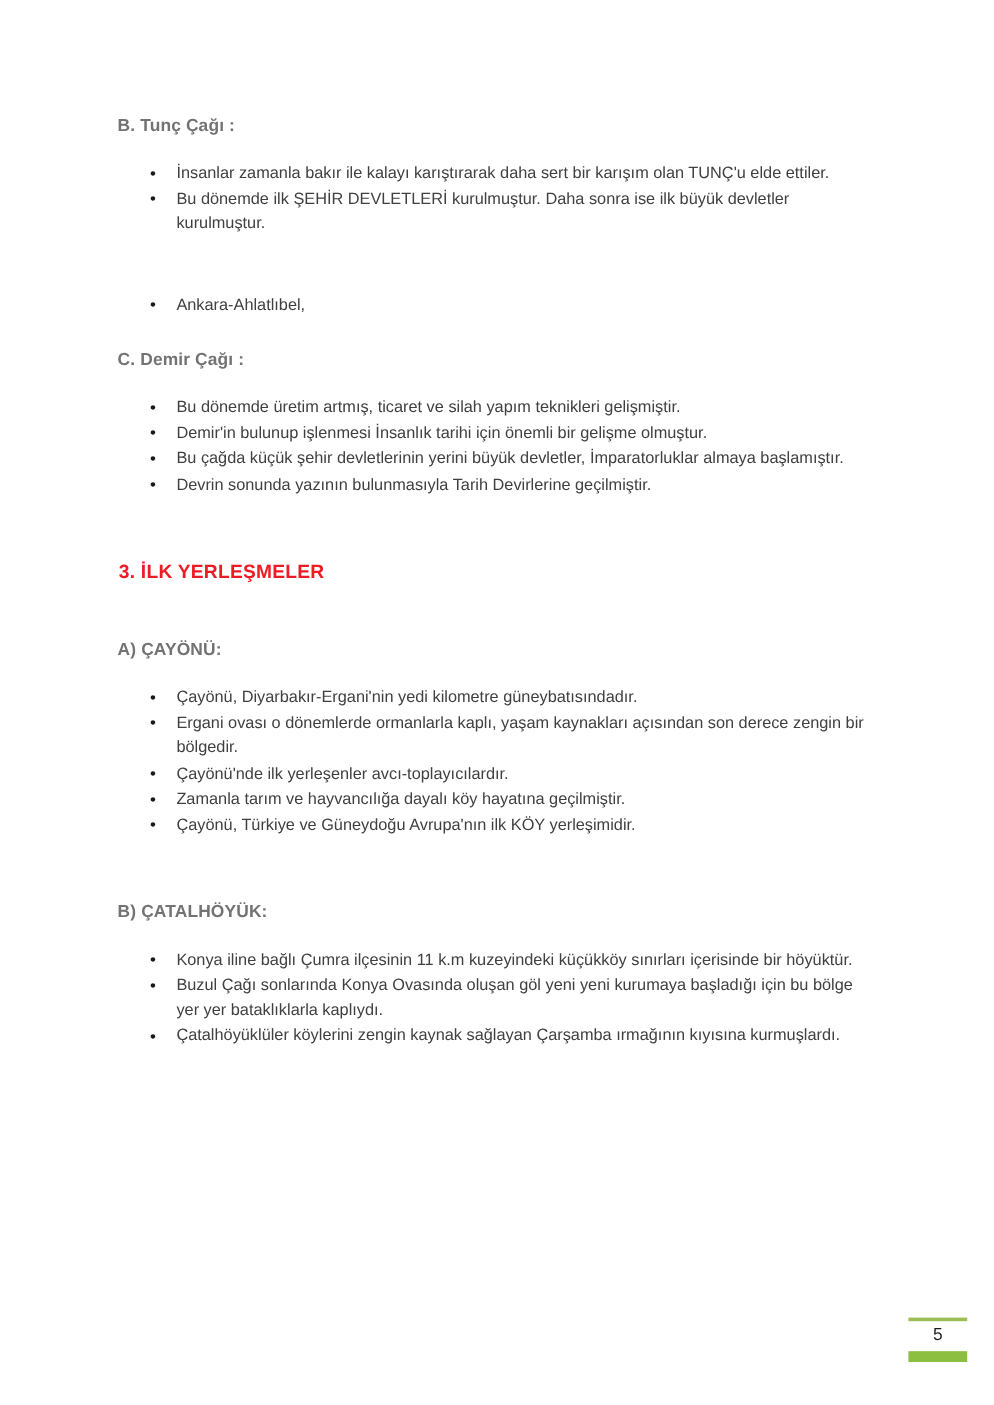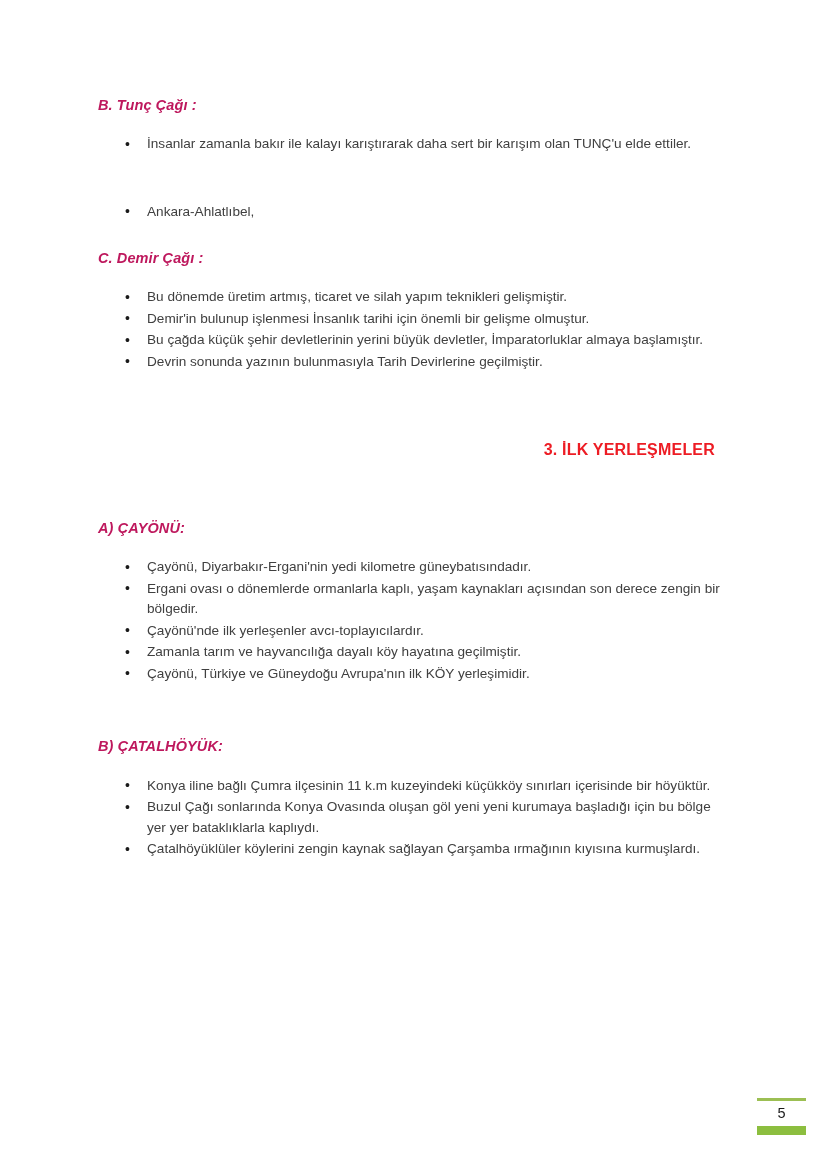--- a/index.html
+++ b/index.html
@@ -30,42 +30,40 @@
     position: absolute;
     left: 98px;
     top: 96px;
     width: 632px;
   }
 
   
   .sec-head {
     font-size: 14.5px;
     font-weight: bold;
-    color: #be185d;
+    color: #737373;
     letter-spacing: 0.1px;
     line-height: 1.25;
     margin: 0;
-    font-style: italic;
   }
   .sub-head {
     font-size: 13.2px;
     font-weight: bold;
     color: #161616;
     letter-spacing: 0.05px;
     line-height: 1.25;
     margin: 0;
   }
   .red-head {
     font-size: 16px;
     font-weight: bold;
     color: #ED1C24;
     letter-spacing: 0.2px;
     line-height: 1.25;
-    margin: 15px;
-    text-align: right;
+    margin: 1px;
   }
 
   
   ul.bullets {
     list-style: none;
     margin: 0;
     padding: 0;
   }
   ul.bullets > li {
     position: relative;
@@ -121,20 +119,21 @@
 <body>
 
 <div class="page">
 
   <div class="content">
 
     <h2 class="sec-head">B. Tunç Çağı :</h2>
     <div class="gap-after-head"></div>
     <ul class="bullets">
       <li>İnsanlar zamanla bakır ile kalayı karıştırarak daha sert bir karışım olan TUNÇ'u elde ettiler.</li>
+      <li>Bu dönemde ilk ŞEHİR DEVLETLERİ kurulmuştur. Daha sonra ise ilk büyük devletler kurulmuştur.</li>
     </ul>
 
     <div class="gap-block-md"></div>
 
     <div class="gap-after-head"></div>
     <ul class="bullets">
       <li>Ankara-Ahlatlıbel,</li>
     </ul>
 
     <div class="gap-block-md"></div>

